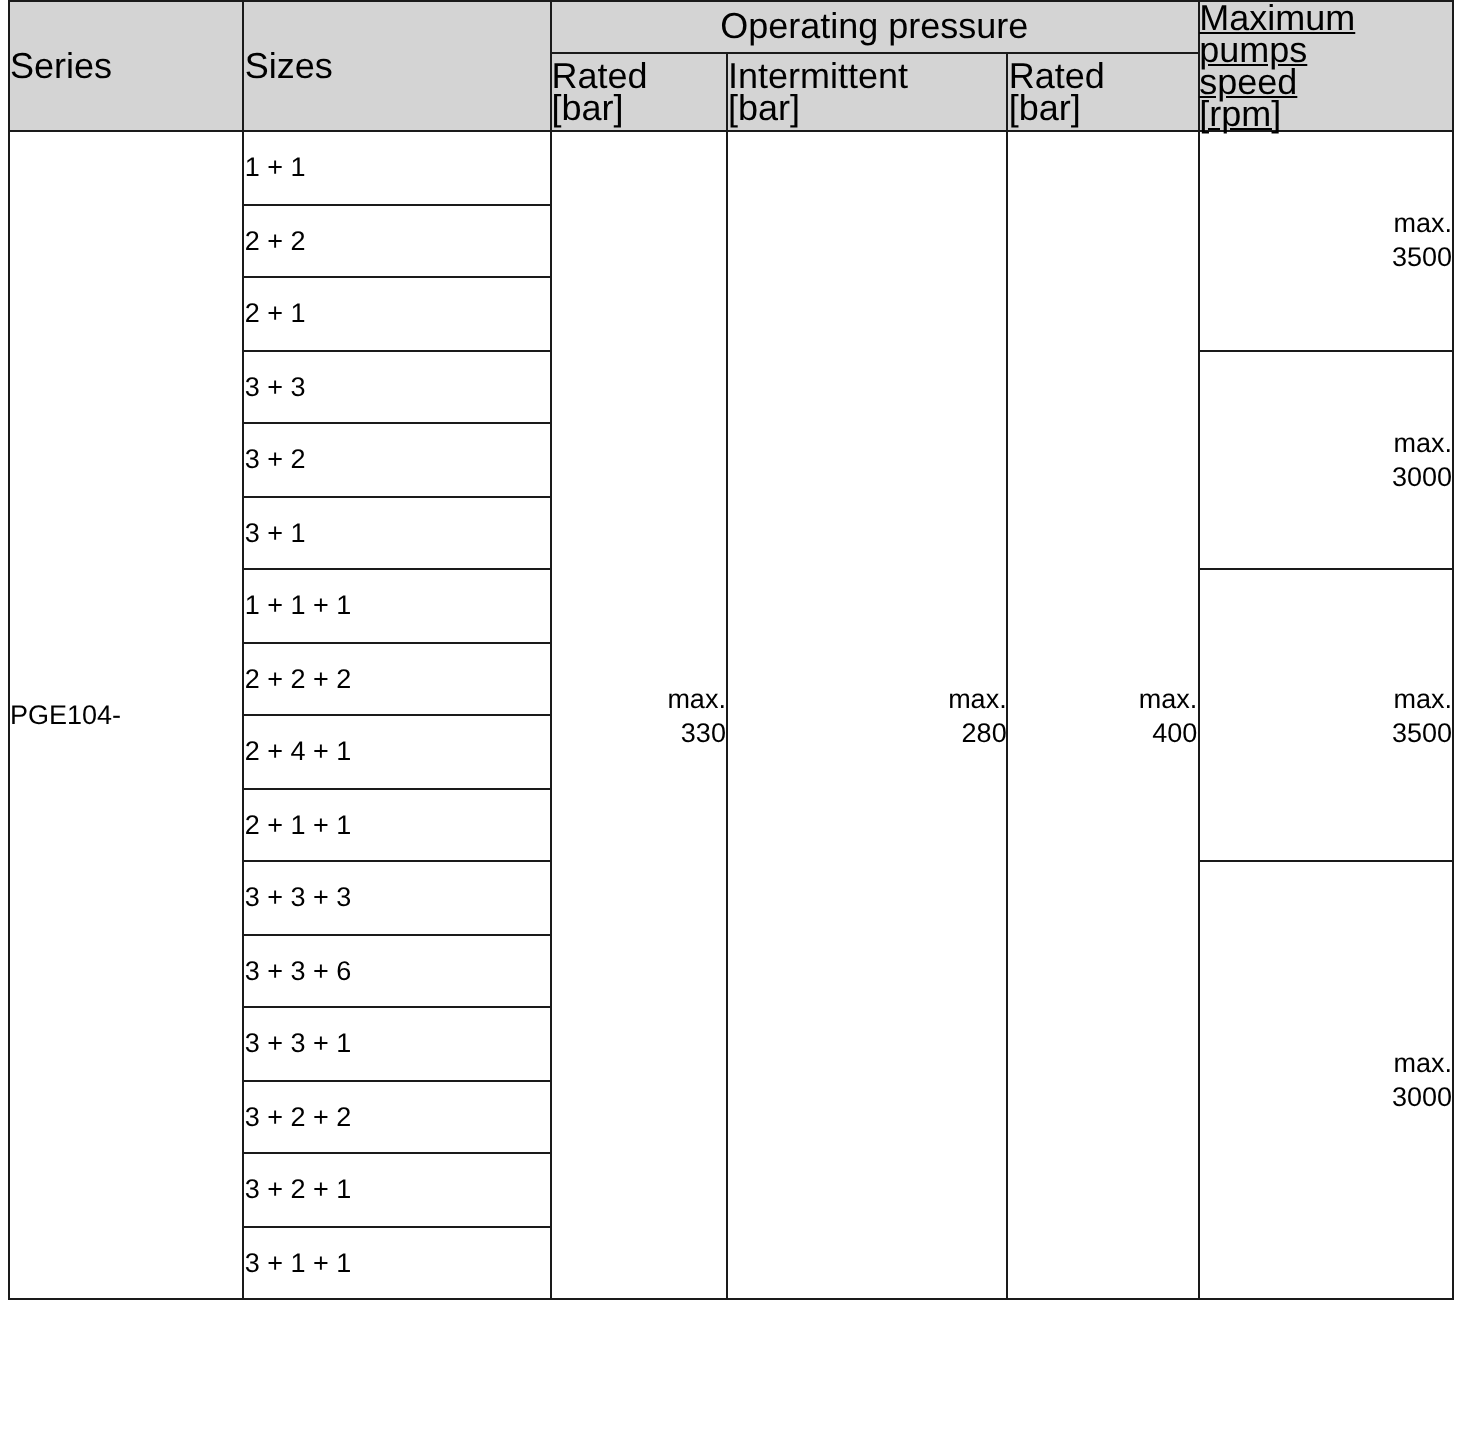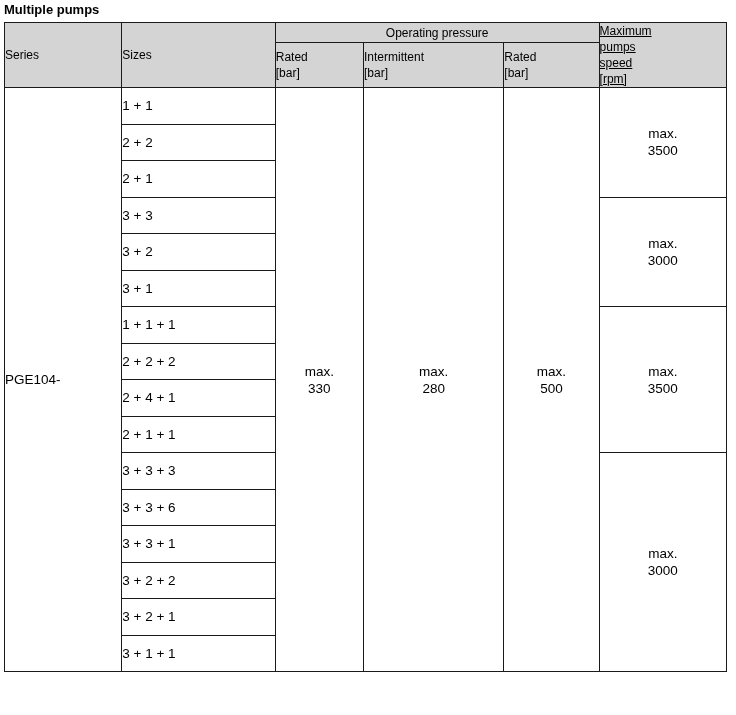--- a/index.html
+++ b/index.html
@@ -36,21 +36,21 @@
   }
   table.spec td, table.spec th {
     border: 1px solid #1a1a1a;
     padding: 0;
     vertical-align: middle;
     font-weight: normal;
   }
   thead td, thead th {
     background: #d4d4d4;
     font-weight: bold;
-    font-size: 12px;
+    font-size: 18px;
     margin-left: 37px;
   }
   .hdr-op {
     text-align: center;
     padding: 7px 4px 6px 4px;
   }
   .hdr-sub {
     padding: 6px 8px 8px 8px;
     line-height: 16px;
   }
@@ -70,38 +70,37 @@
     font-size: 13.5px;
     margin-left: 32px;
   }
   td.size-cell {
     height: 35.5px;
     padding-left: 12px;
     font-size: 13.5px;
     margin-left: 39px;
   }
   td.center-span {
-    text-align: center;
+    text-align: right;
     line-height: 17px;
     font-size: 13.5px;
     margin-left: 16px;
   }
   col.c-series { width: 117px; }
   col.c-sizes  { width: 153px; }
   col.c-rated  { width: 88px; }
   col.c-inter  { width: 140px; }
   col.c-peak   { width: 95px; }
   col.c-speed  { width: 127px; }
 </style>
 </head>
 <body>
 
 <div class="page">
 
-  <div class="doc-title">Multiple pumps</div>
 
   <table class="spec">
     <colgroup>
       <col class="c-series">
       <col class="c-sizes">
       <col class="c-rated">
       <col class="c-inter">
       <col class="c-peak">
       <col class="c-speed">
     </colgroup>
@@ -131,21 +130,21 @@
           <span>[bar]</span>
         </td>
       </tr>
     </thead>
     <tbody id="table-body">
         <tr>
           <td class="series-cell" rowspan="16">PGE104-</td>
           <td class="size-cell">1 + 1</td>
           <td class="center-span" rowspan="16"><span>max.</span><br><span>330</span></td>
           <td class="center-span" rowspan="16"><span>max.</span><br><span>280</span></td>
-          <td class="center-span" rowspan="16"><span>max.</span><br><span>500</span></td>
+          <td class="center-span" rowspan="16"><span>max.</span><br><span>400</span></td>
           <td class="center-span" rowspan="3"><span>max.</span><br><span>3500</span></td>
         </tr>
         <tr>
           <td class="size-cell">2 + 2</td>
         </tr>
         <tr>
           <td class="size-cell">2 + 1</td>
         </tr>
         <tr>
           <td class="size-cell">3 + 3</td>

